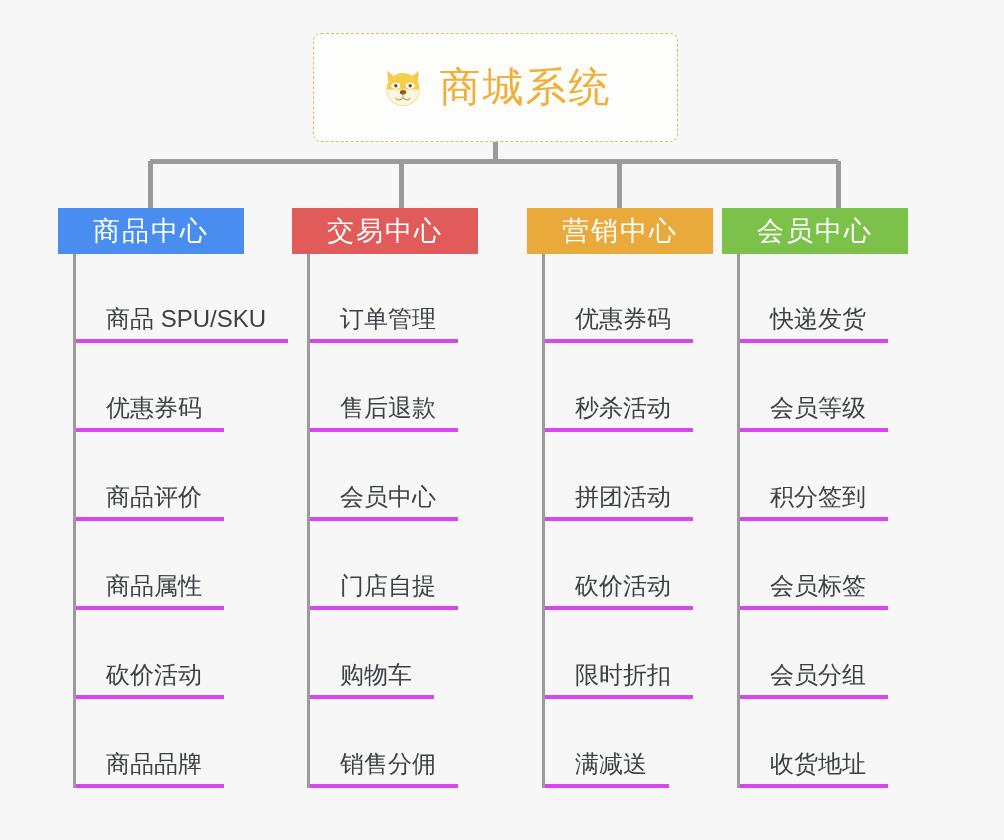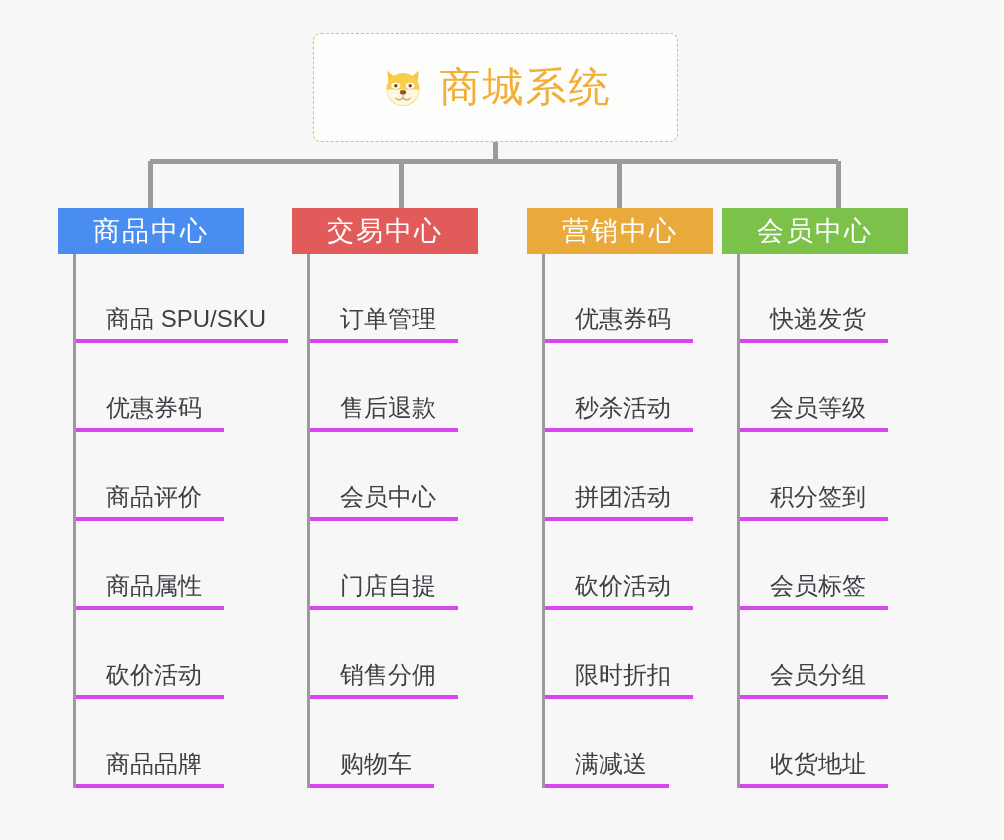--- a/index.html
+++ b/index.html
@@ -118,24 +118,24 @@
       <div class="leaf">
           <span class="leaf-inner">售后退款</span>
         </div>
       <div class="leaf">
           <span class="leaf-inner">会员中心</span>
         </div>
       <div class="leaf">
           <span class="leaf-inner">门店自提</span>
         </div>
       <div class="leaf">
-          <span class="leaf-inner">销售分佣</span>
+          <span class="leaf-inner">购物车</span>
         </div>
       <div class="leaf">
-          <span class="leaf-inner">购物车</span>
+          <span class="leaf-inner">销售分佣</span>
         </div>
     </div>
   </div>
 
   <div class="column" style="left:527px;width:186px;">
     <div class="cat-box" style="background:#eaa93b;">营销中心</div>
     <div class="leaves" style="margin-left:15px;">
       <div class="leaf">
           <span class="leaf-inner">优惠券码</span>
         </div>

